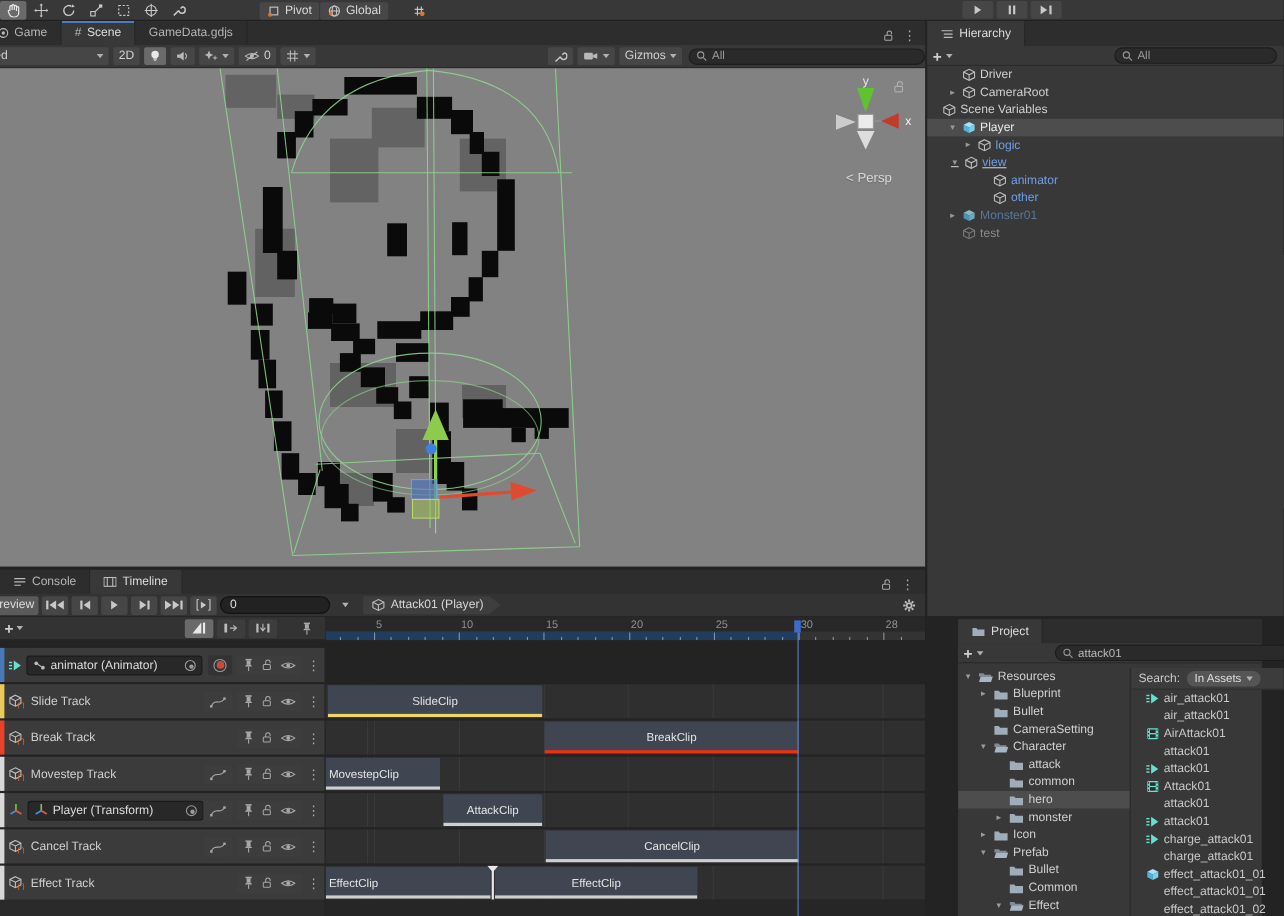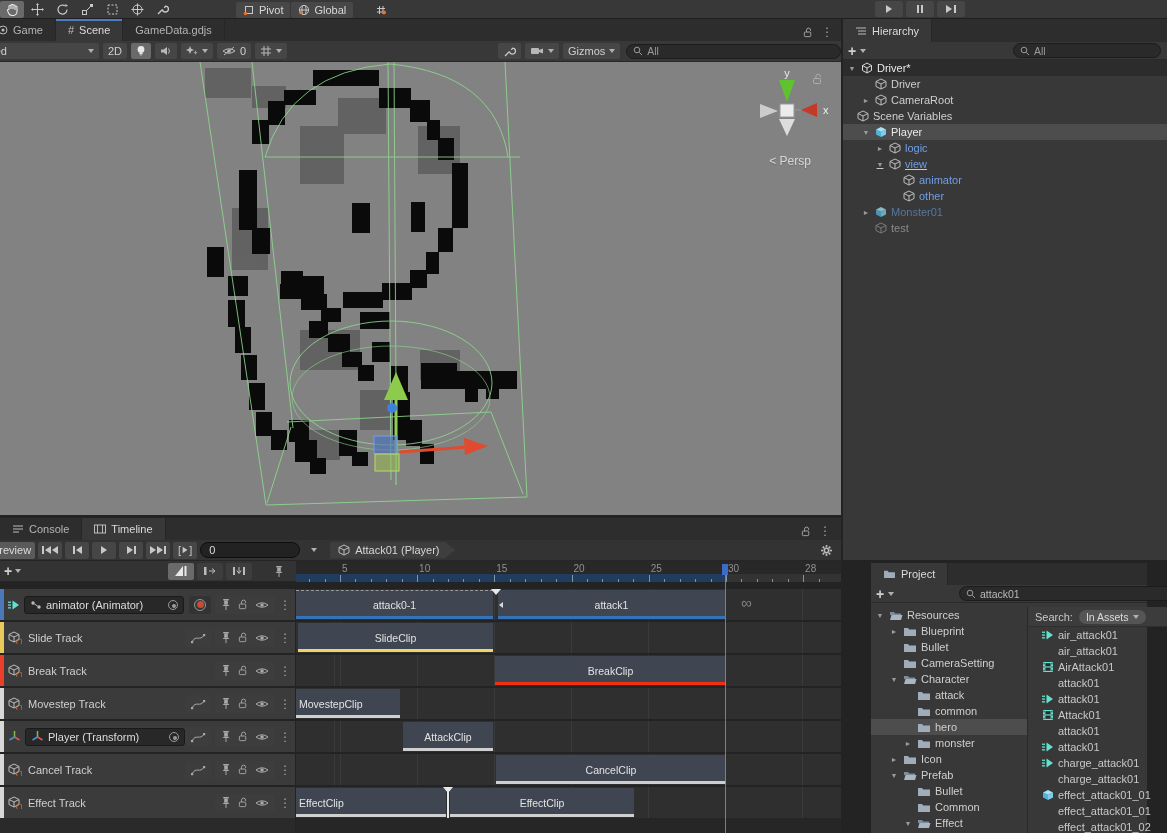--- a/index.html
+++ b/index.html
@@ -434,30 +434,20 @@
       <span class="caret"></span>
     <span class="search" style="position:absolute;left:170px;width:148px">
         <svg width="10" height="10" viewBox="0 0 10 10">
           <circle cx="4" cy="4" r="2.8" fill="none" stroke="#999"></circle>
           <line x1="6.2" y1="6.2" x2="9" y2="9" stroke="#999"></line>
         </svg>
         <span>All</span>
       </span>
   </div>
   <div id="hierarchy-rows">
-      <div class="h-row hdr" style="padding-left: 4px;">
-        <span class="arrow">▼</span>
-        <span class="tree-icon">
-          <svg width="12" height="12" viewBox="0 0 12 12">
-            <path d="M6 1 L10.5 3.5 V8.5 L6 11 L1.5 8.5 V3.5 Z" fill="none" stroke="#d8d8d8"></path>
-            <path d="M1.5 3.5 L6 6 L10.5 3.5 M6 6 V11" fill="none" stroke="#d8d8d8"></path>
-          </svg>
-        </span>
-        <span class="lbl white">Driver*</span>
-      </div>
       <div class="h-row" style="padding-left: 18px;">
         <span class="arrow"></span>
         <span class="tree-icon">
           <svg width="12" height="12" viewBox="0 0 12 12">
             <path d="M6 1 L11 3.5 V8.5 L6 11 L1 8.5 V3.5 Z" fill="none" stroke="#bebebe"></path>
             <path d="M1 3.5 L6 6 L11 3.5 M6 6 V11" fill="none" stroke="#bebebe"></path>
           </svg>
         </span>
         <span class="lbl ">Driver</span>
       </div>
@@ -495,21 +485,21 @@
       <div class="h-row" style="padding-left: 32px;">
         <span class="arrow">►</span>
         <span class="tree-icon">
           <svg width="12" height="12" viewBox="0 0 12 12">
             <path d="M6 1 L11 3.5 V8.5 L6 11 L1 8.5 V3.5 Z" fill="none" stroke="#bebebe"></path>
             <path d="M1 3.5 L6 6 L11 3.5 M6 6 V11" fill="none" stroke="#bebebe"></path>
           </svg>
         </span>
         <span class="lbl blue">logic</span>
       </div>
-      <div class="h-row" style="padding-left: 32px; text-decoration: underline;">
+      <div class="h-row" style="padding-left: 20px; text-decoration: underline;">
         <span class="arrow">▼</span>
         <span class="tree-icon">
           <svg width="12" height="12" viewBox="0 0 12 12">
             <path d="M6 1 L11 3.5 V8.5 L6 11 L1 8.5 V3.5 Z" fill="none" stroke="#bebebe"></path>
             <path d="M1 3.5 L6 6 L11 3.5 M6 6 V11" fill="none" stroke="#bebebe"></path>
           </svg>
         </span>
         <span class="lbl blue">view</span>
       </div>
       <div class="h-row" style="padding-left: 46px;">
@@ -767,34 +757,20 @@
           </span>
           <span style="display:flex">
             <svg width="14" height="10" viewBox="0 0 14 10">
               <path d="M1 5 Q7 .5 13 5 Q7 9.5 1 5 Z" fill="none" stroke="#a8a8a8"></path>
               <circle cx="7" cy="5" r="1.8" fill="#a8a8a8"></circle>
             </svg>
           </span>
         </span>
         <span class="kebab">⋮</span>
       </span>
-    </div>
-    <div class="lane" style="top: 71px;">
-      <span class="grid"></span>
-      <span class="clip dashed" style="left:0px;width:197px">
-        <span style="padding:0 3px">attack0-1</span>
-        <span class="bar" style="background:#3573b9"></span>
-      </span>
-      <span class="clip" style="left:202px;width:227px">
-        <span class="notch"></span>
-        <span style="padding:0 3px">attack1</span>
-        <span class="bar" style="background:#3573b9"></span>
-      </span>
-      <span class="mk-tri" style="left:195px"></span>
-      <span class="inf" style="left:445px">∞</span>
     </div>
     <div class="track-hd" style="top: 104px;">
       <span class="stripe" style="background:#e8c95a"></span>
       <span style="margin-left:8px;display:flex">
         <svg width="14" height="13" viewBox="0 0 14 13">
           <path d="M6 1 L11 3.5 V8.5 L6 11 L1 8.5 V3.5 Z" fill="none" stroke="#bebebe"></path>
           <path d="M1 3.5 L6 6 L11 3.5 M6 6 V11" fill="none" stroke="#bebebe"></path>
           <text x="7" y="12.5" font-size="7" fill="#e8732a" font-family="Liberation Mono, monospace">{}</text>
         </svg>
       </span>

